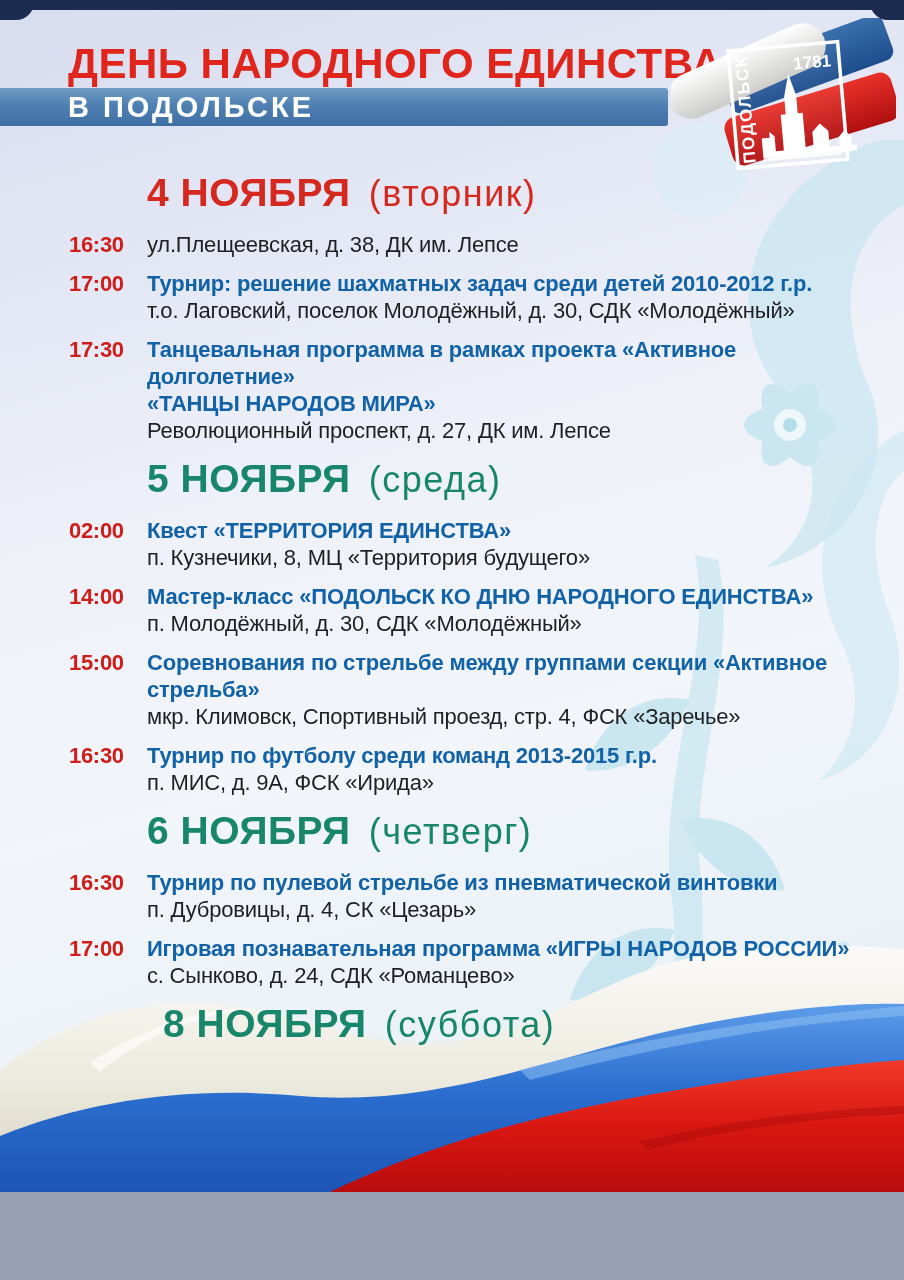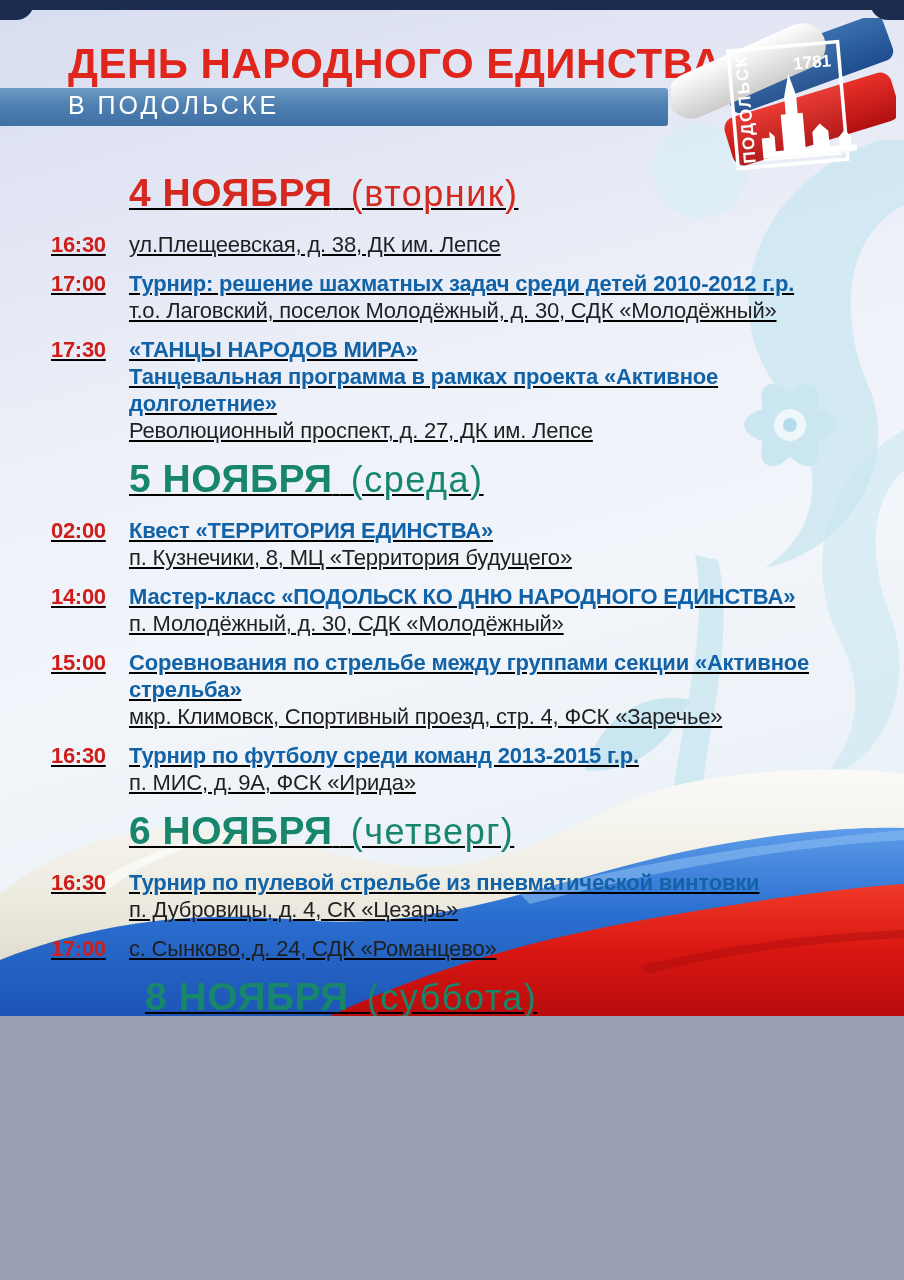--- a/index.html
+++ b/index.html
@@ -1,18 +1,18 @@
 <!DOCTYPE html>
 <html lang="ru"><head>
 <meta charset="utf-8">
 <style>
   html,body{margin:0;padding:0;background:#9aa0b4;}
   .poster{
     position:relative;
-    width:904px;height:1016px;
+    width:904px;height:1192px;
     margin:0 auto;
     overflow:hidden;
     font-family:"Liberation Sans",sans-serif;
     background:linear-gradient(165deg,#d7dcef 0%,#e2e6f4 18%,#eef1f8 40%,#f2f5fa 60%,#e9f1f7 85%,#e6eff6 100%);
   }
   
   .top-frame{position:absolute;top:0;left:0;width:100%;height:10px;background:#1c2c50;z-index:6;}
   .top-frame-corner{position:absolute;top:0;width:34px;height:20px;background:#1c2c50;z-index:6;}
   .top-frame-corner.left{left:0;border-bottom-right-radius:18px;}
   .top-frame-corner.right{right:0;border-bottom-left-radius:18px;}
@@ -28,27 +28,27 @@
     font-size:42px;font-weight:bold;letter-spacing:.5px;
     color:#df251c;white-space:nowrap;
   }
   .subtitle-bar{
     position:absolute;top:88px;left:0;width:668px;height:38px;
     background:linear-gradient(180deg,#6f9cc5 0%,#4f80b2 45%,#3f6fa3 100%);
     border-top-right-radius:3px;border-bottom-right-radius:3px;
   }
   .subtitle{
     position:absolute;left:68px;top:3px;
-    font-size:25px;font-weight:normal;letter-spacing:3px;color:#ffffff;
+    font-size:29px;font-weight:bold;letter-spacing:3px;color:#ffffff;
     white-space:nowrap;
   }
   .logo{position:absolute;top:18px;right:8px;width:225px;height:165px;z-index:5;}
 
   
-  .schedule{position:absolute;top:162px;left:51px;right:36px;z-index:3;text-decoration:underline;}
+  .schedule{position:absolute;top:162px;left:69px;right:36px;z-index:3;}
   .day{margin-bottom:2px;}
   .day-heading{margin:8px 0 10px 78px;white-space:nowrap;line-height:46px;}
   .day-date{font-size:39px;font-weight:bold;letter-spacing:.5px;}
   .day-weekday{font-size:36px;font-weight:normal;letter-spacing:1.5px;}
   .event{display:flex;margin-bottom:12px;align-items:flex-start;}
   .event-time{
     flex:0 0 78px;font-size:22px;font-weight:bold;color:#ce1e1a;
     line-height:27px;letter-spacing:-.3px;
   }
   .event-body{flex:1;}
@@ -199,22 +199,22 @@
                 <span>Турнир: решение шахматных задач среди детей 2010-2012 г.р.</span>
               </div>
       <div class="event-location">т.о. Лаговский, поселок Молодёжный, д. 30, СДК «Молодёжный»</div>
     </div>
   </div>
 
   <div class="event">
     <div class="event-time">17:30</div>
     <div class="event-body">
       <div class="event-title">
+                <span>Танцевальная программа в рамках проекта «Активное долголетние»</span>
                 <span>«ТАНЦЫ НАРОДОВ МИРА»</span>
-                <span>Танцевальная программа в рамках проекта «Активное долголетние»</span>
               </div>
       <div class="event-location">Революционный проспект, д. 27, ДК им. Лепсе</div>
     </div>
   </div>
 </div>
   </section>
 
   <section class="day">
     <h2 class="day-heading">
       <span class="day-date" style="color: rgb(23, 134, 106);">5 НОЯБРЯ</span>
@@ -275,20 +275,23 @@
       <div class="event-title">
                 <span>Турнир по пулевой стрельбе из пневматической винтовки</span>
               </div>
       <div class="event-location">п. Дубровицы, д. 4, СК «Цезарь»</div>
     </div>
   </div>
 
   <div class="event">
     <div class="event-time">17:00</div>
     <div class="event-body">
+      <div class="event-title">
+                <span>Игровая познавательная программа «ИГРЫ НАРОДОВ РОССИИ»</span>
+              </div>
       <div class="event-location">с. Сынково, д. 24, СДК «Романцево»</div>
     </div>
   </div>
 </div>
   </section>
 
   <section class="day">
     <h2 class="day-heading">
       <span class="day-date" style="color: rgb(23, 134, 106); margin-left: 16px;">8 НОЯБРЯ</span>
       <span class="day-weekday" style="color: rgb(23, 134, 106);">&nbsp;(суббота)</span>

